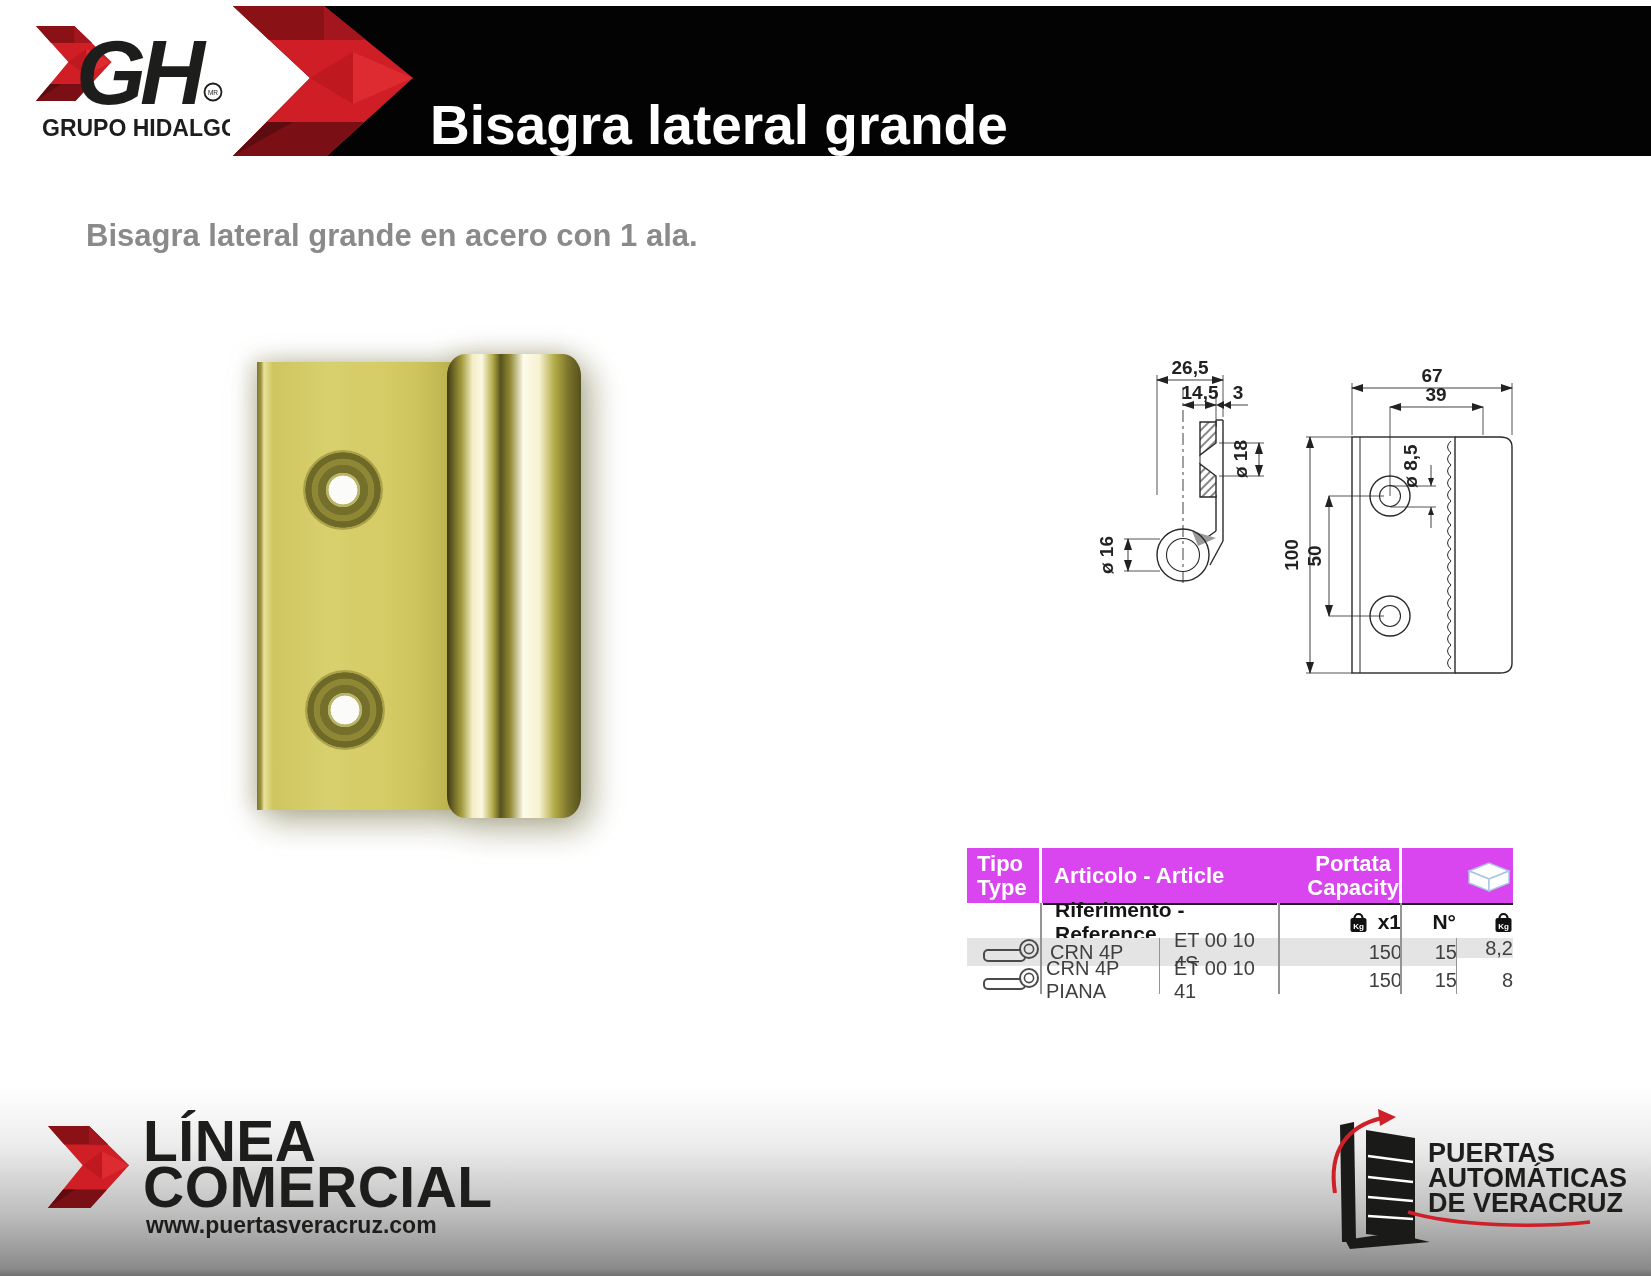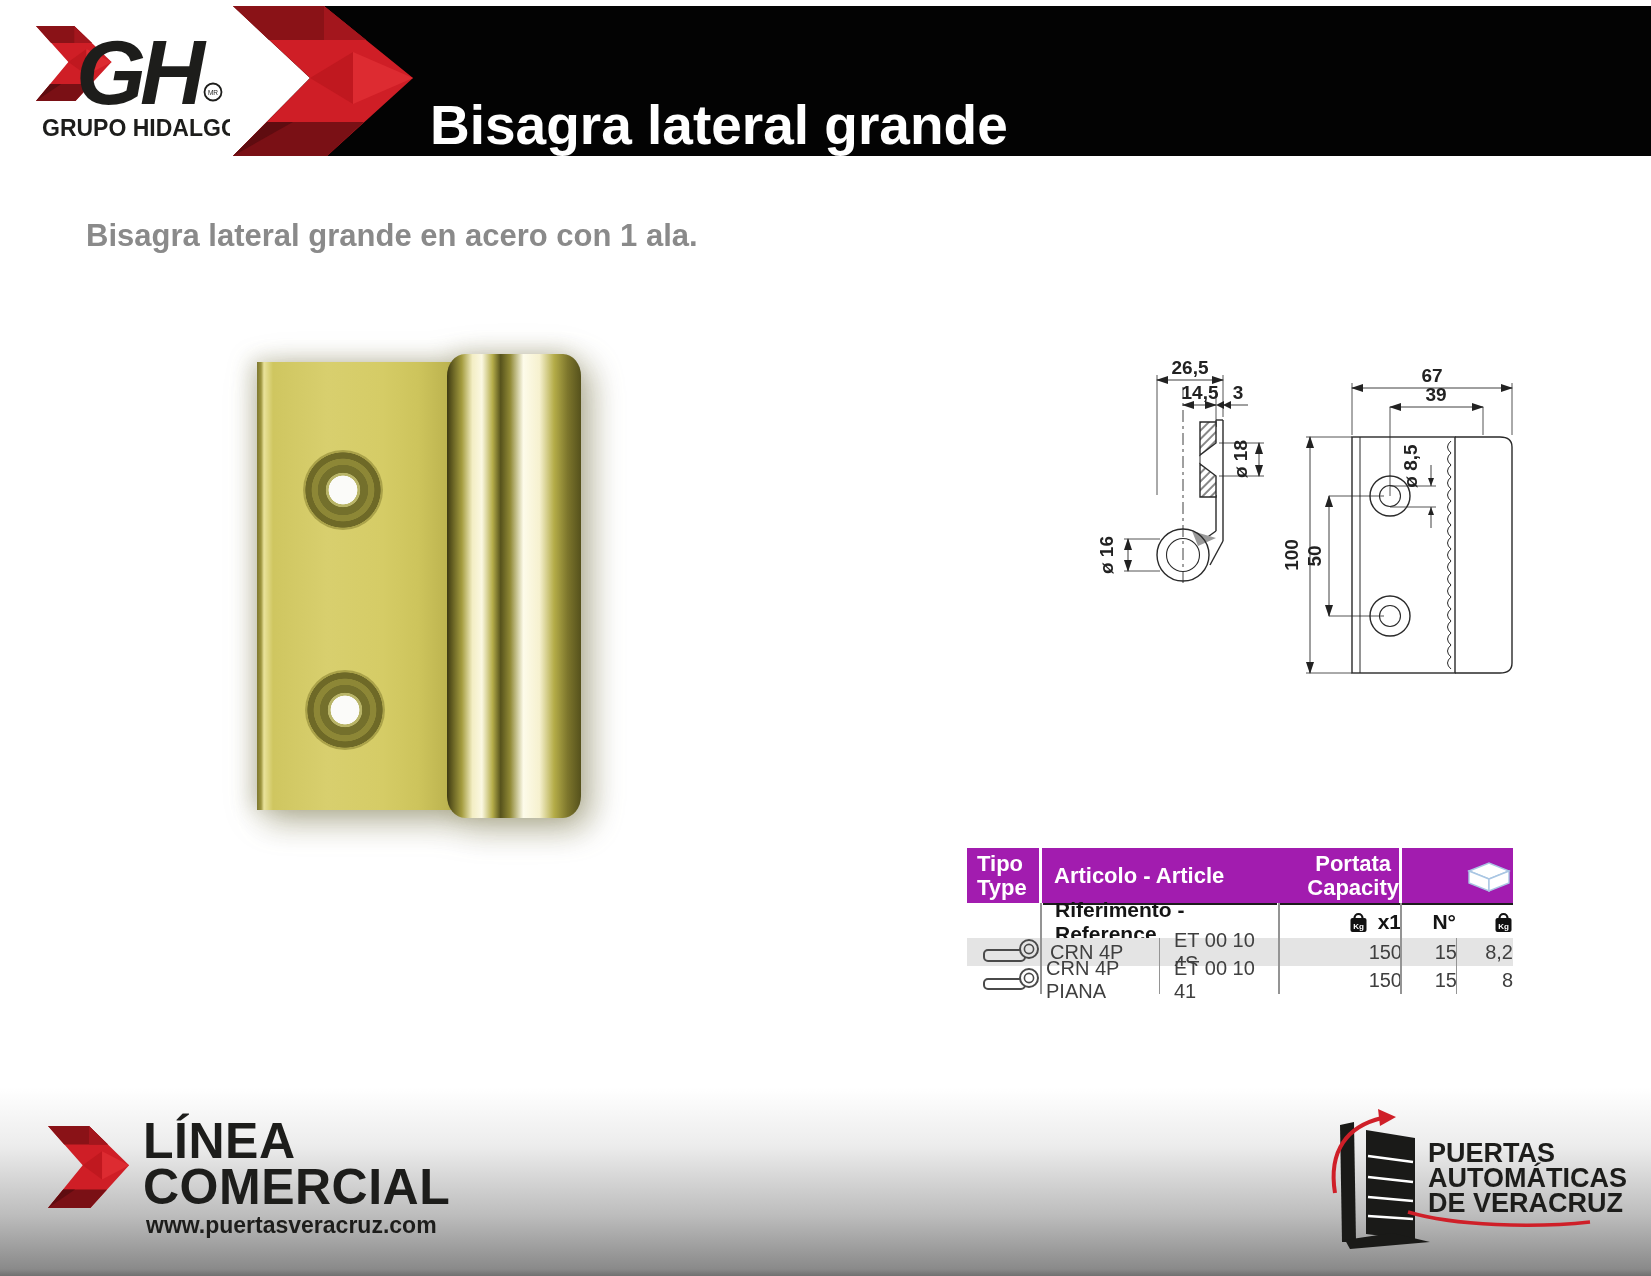--- a/index.html
+++ b/index.html
@@ -29,32 +29,32 @@
                 #8d8736 45% 55%,#6e6927 56% 66%,#aaa249 67% 78%,#c8bf58 79% 100%);}
   #hole-1{left:48px;top:110px;}
   #hole-2{left:50px;top:330px;}
 
   
   #drawing{left:1040px;top:335px;}
   #drawing text{font-family:"Liberation Sans",sans-serif;font-weight:bold;font-size:19px;fill:#222;}
 
   
   .tcell{display:flex;align-items:center;box-sizing:border-box;}
-  .blue{background:#a21caf;color:#fff;font-weight:bold;font-size:22px;line-height:24px;}
+  .blue{background:#d946ef;color:#fff;font-weight:bold;font-size:22px;line-height:24px;}
   .subhead{background:#fff;color:#141414;font-weight:bold;font-size:21px;border-top:2px solid #1c1c1c;}
   .drow1{background:#e4e4e4;}
   .drow2{background:#ffffff;}
   .dtxt{color:#3f3f3f;font-size:20px;}
   .center{justify-content:flex-end;text-align:center;}
   .vline{background:#949494;}
 
   
   #footer{left:0;top:1040px;width:1651px;height:236px;
      background:linear-gradient(180deg,#ffffff 0%,#ffffff 20%,#ececec 45%,#bdbdbd 74%,#8a8a8a 97%,#707070 100%);}
-  #linea-text{left:143px;top:1118px;color:#1d1d1b;font-weight:bold;font-size:50px;line-height:46px;letter-spacing:0.5px;}
+  #linea-text{left:143px;top:1118px;color:#1d1d1b;font-weight:bold;font-size:57px;line-height:46px;letter-spacing:0.5px;}
   #website{left:146px;top:1212px;color:#1d1d1b;font-weight:bold;font-size:23px;}
   #pav-logo text{font-family:"Liberation Sans",sans-serif;font-weight:bold;fill:#1d1d1b;}
 </style>
 </head>
 <body>
 
 <div id="page">
 
   <svg width="0" height="0" style="position:absolute" aria-hidden="true">
     <defs>
@@ -239,21 +239,21 @@
     <svg width="60" height="26" viewBox="0 0 60 26">
       <rect x="2" y="11" rx="4" width="41" height="11" fill="none" stroke="#4a4a4a" stroke-width="2"></rect>
       <circle cx="47" cy="10" r="9" fill="#e4e4e4" stroke="#4a4a4a" stroke-width="2"></circle>
       <circle cx="47" cy="10" r="4.6" fill="none" stroke="#4a4a4a" stroke-width="1.6"></circle>
     </svg>
   </div>
   <div class="abs tcell drow1 dtxt" style="left:1042px;top:938px;width:118px;height:28px;padding-left:8px">CRN 4P</div>
   <div class="abs tcell drow1 dtxt" style="left:1160px;top:938px;width:120px;height:28px;padding-left:14px">ET 00 10 4S</div>
   <div class="abs tcell drow1 dtxt center" style="left:1280px;top:938px;width:122px;height:28px">150</div>
   <div class="abs tcell drow1 dtxt center" style="left:1402px;top:938px;width:55px;height:28px">15</div>
-  <div class="abs tcell drow1 dtxt center" style="left:1457px;top:938px;width:56px;height:28px">8,2</div>
+  <div class="abs tcell drow1 dtxt center" style="left:1457px;top:938px;width:56px;height:20px">8,2</div>
 
   <div class="abs tcell drow2 center" style="left:967px;top:966px;width:75px;height:28px">
     <svg width="60" height="26" viewBox="0 0 60 26">
       <rect x="2" y="12" rx="4" width="41" height="10" fill="none" stroke="#4a4a4a" stroke-width="2"></rect>
       <circle cx="47" cy="11" r="9" fill="#ffffff" stroke="#4a4a4a" stroke-width="2"></circle>
       <circle cx="47" cy="11" r="4.6" fill="none" stroke="#4a4a4a" stroke-width="1.6"></circle>
     </svg>
   </div>
   <div class="abs tcell drow2 dtxt" style="left:1042px;top:966px;width:118px;height:28px;padding-left:4px">CRN 4P PIANA</div>
   <div class="abs tcell drow2 dtxt" style="left:1160px;top:966px;width:120px;height:28px;padding-left:14px">ET 00 10 41</div>

